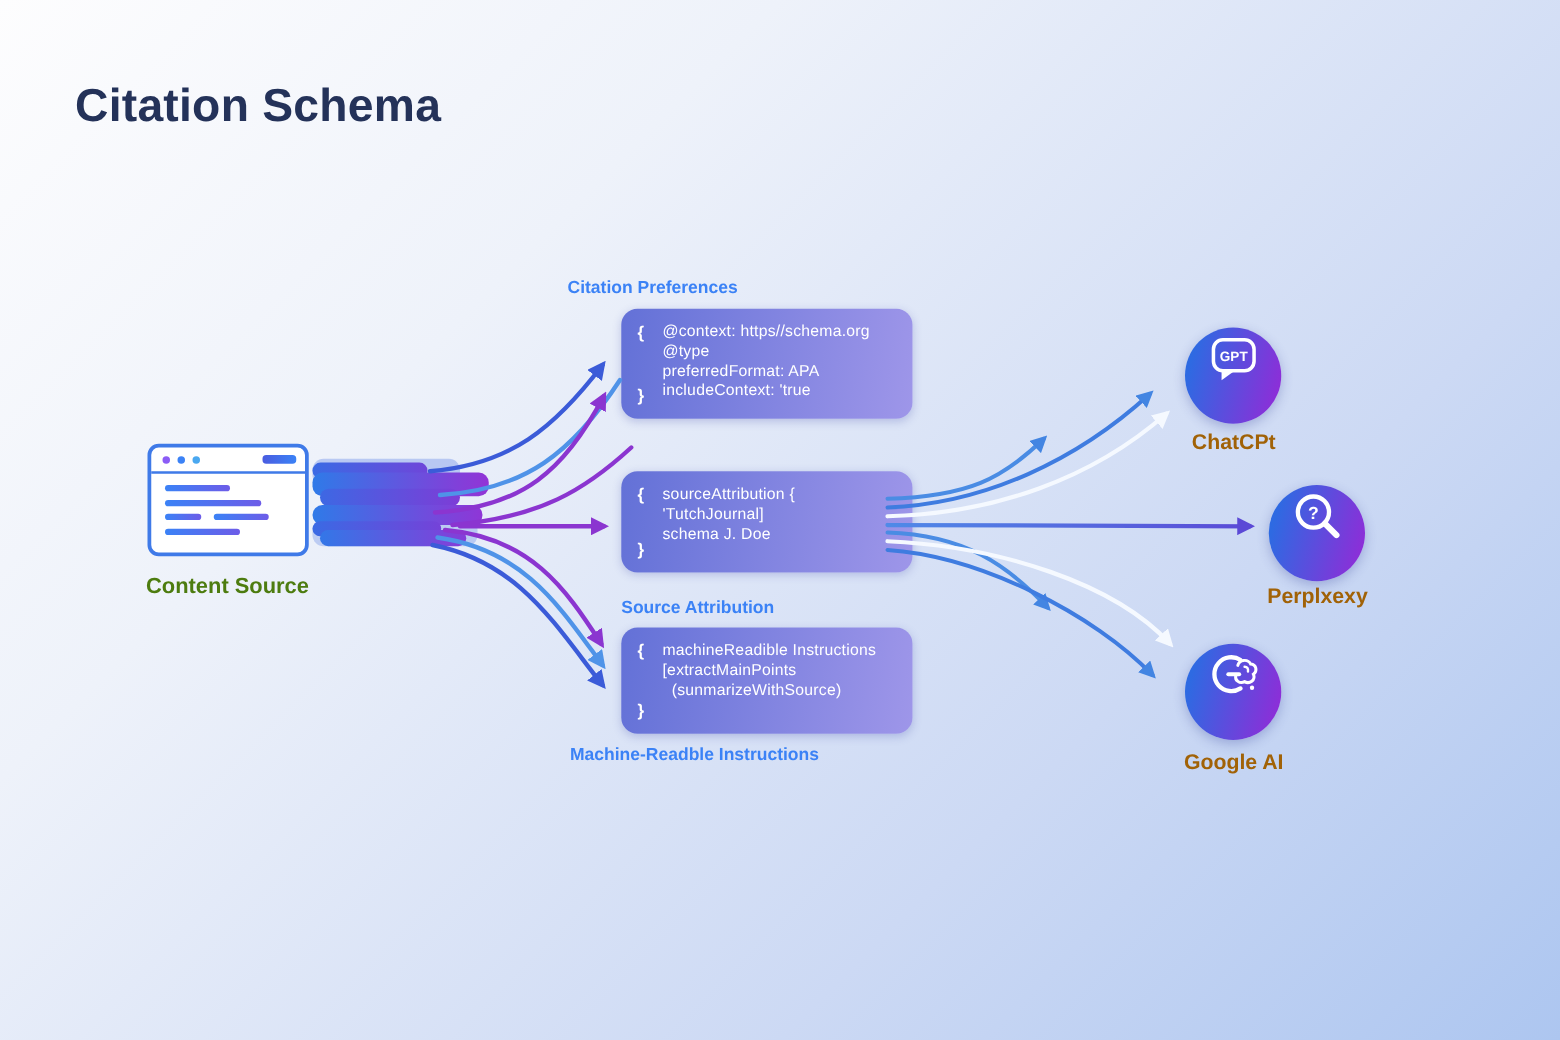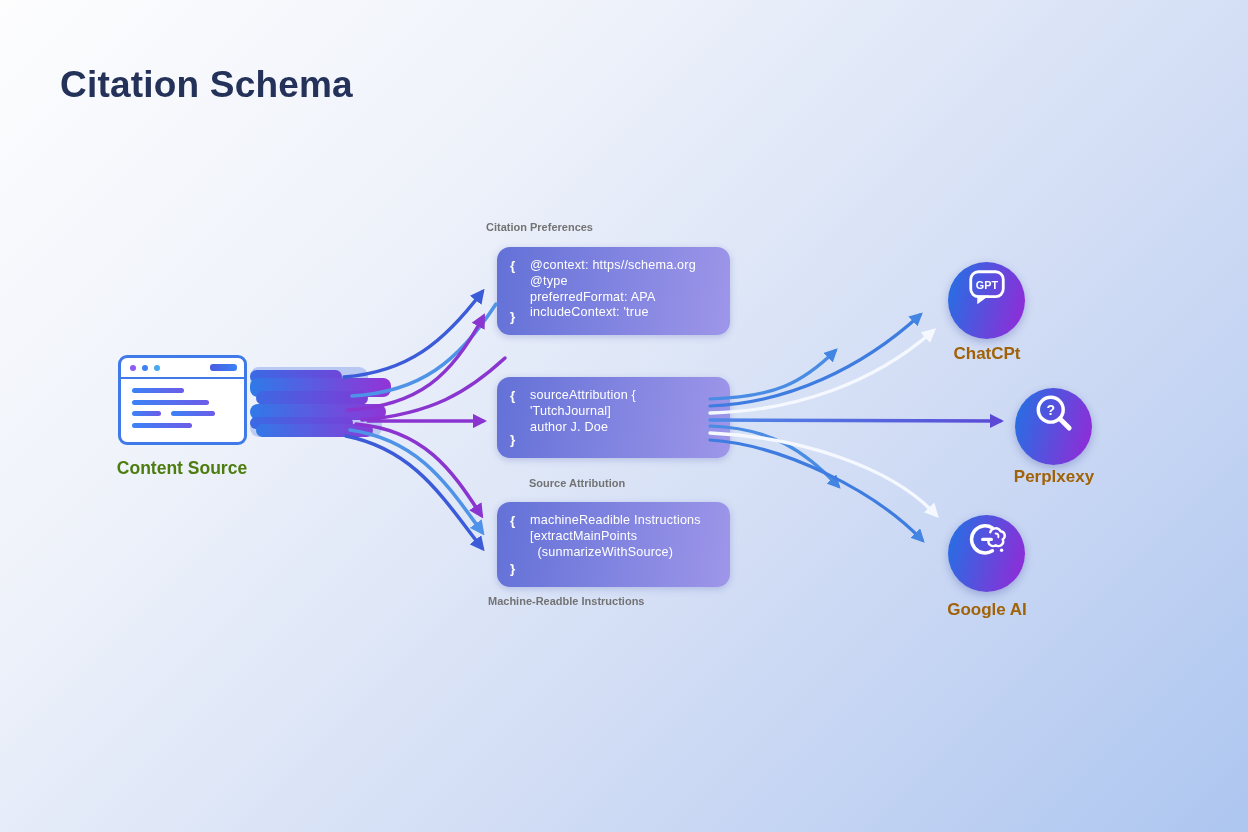--- a/index.html
+++ b/index.html
@@ -52,21 +52,21 @@
   .b2{top:377px;height:81px;}
   .b3{top:502px;height:85px;}
   .brace-col{
     display:flex;flex-direction:column;justify-content:space-between;
     width:14px;font-size:13.5px;font-weight:700;line-height:15px;
   }
   .code-lines{display:flex;flex-direction:column;font-size:12.6px;line-height:15.8px;
     font-weight:500;letter-spacing:.2px;}
   .code-line{white-space:pre;}
 
-  .block-label{position:absolute;font-size:11px;font-weight:600;color:#737373;z-index:3;margin-left:32px;}
+  .block-label{position:absolute;font-size:14px;font-weight:600;color:#3b82f6;z-index:3;}
   .lb1{left:454px;top:221px;}
   .lb2{left:497px;top:477px;}
   .lb3{left:456px;top:595px;}
 
   
   .service-circle{
     position:absolute;width:77px;height:77px;border-radius:50%;z-index:6;
     background:linear-gradient(105deg,#2e6ae2 12%,#8b2fd8 90%);
     box-shadow:0 3px 9px rgba(60,70,160,.32);
     display:flex;align-items:flex-start;justify-content:center;
@@ -190,21 +190,21 @@
   </div>
 
   <div class="code-block b2">
     <div class="brace-col">
       <span>{</span>
       <span>}</span>
     </div>
     <div class="code-lines">
       <span class="code-line">sourceAttribution {</span>
       <span class="code-line">'TutchJournal]</span>
-      <span class="code-line">author J. Doe</span>
+      <span class="code-line">schema J. Doe</span>
     </div>
   </div>
   <div class="block-label lb2">Source Attribution</div>
 
   <div class="code-block b3">
     <div class="brace-col">
       <span>{</span>
       <span>}</span>
     </div>
     <div class="code-lines">

